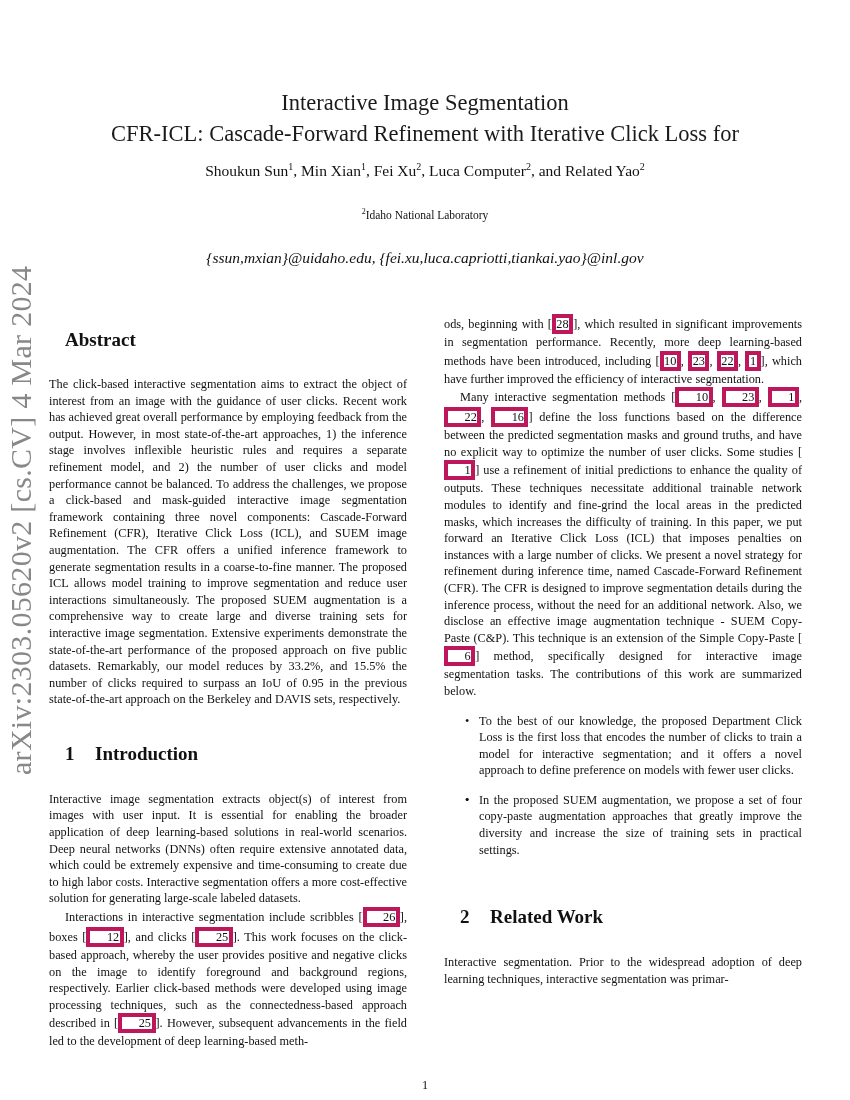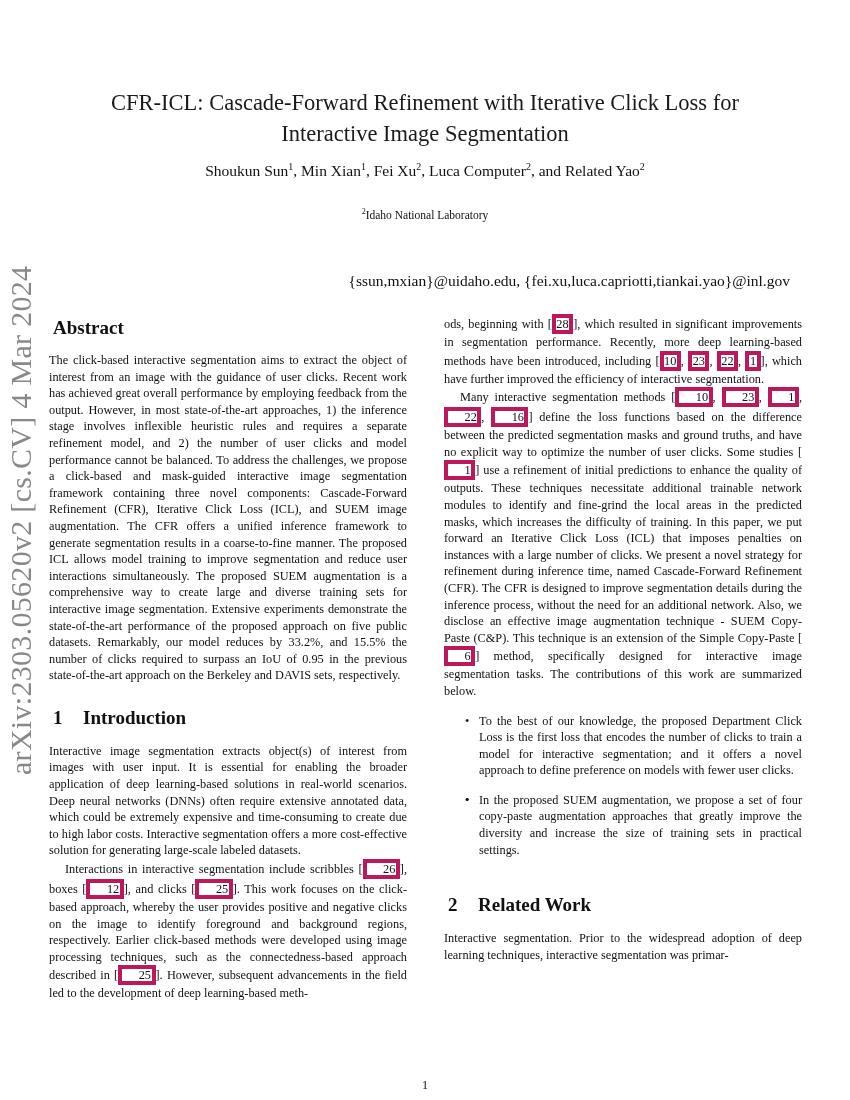--- a/index.html
+++ b/index.html
@@ -6,45 +6,45 @@
   body { width: 850px; height: 1100px; position: relative; overflow: hidden;
          font-family: "Liberation Serif", "DejaVu Serif", serif; color: #111; }
   .title { position: absolute; top: 87px; left: 60px; width: 730px; text-align: center;
            font-size: 22.5px; line-height: 31px; color: #1a1a1a; }
   .authors { position: absolute; top: 161px; left: 60px; width: 730px; text-align: center;
              font-size: 15.5px; }
   .authors sup { font-size: 10px; }
   .affils { position: absolute; top: 204px; left: 60px; width: 730px; text-align: center;
             font-size: 11.5px; line-height: 16px; }
   .affils sup { font-size: 8px; }
-  .emails { position: absolute; top: 272px; left: 60px; width: 730px; text-align: right;
-            font-size: 15.5px; }
+  .emails { position: absolute; top: 249px; left: 60px; width: 730px; text-align: center;
+            font-size: 15.5px; font-style: italic; }
   .arxiv { position: absolute; left: 4px; top: 775px; transform-origin: left top;
            transform: rotate(-90deg); font-size: 30px; color: #888; white-space: nowrap;
            letter-spacing: 0.3px; width: 485px; }
   .col { position: absolute; width: 358px; font-size: 12.3px; line-height: 16.6px; text-align: justify; }
   .col-left { left: 49px; top: 312px; }
   .col-right { left: 444px; top: 314px; }
-  h2.sec { font-size: 19px; font-weight: bold; margin: 4px; line-height: 24px; }
+  h2.sec { font-size: 19px; font-weight: bold; margin: 16px; line-height: 24px; }
   h2.sec .num { display: inline-block; width: 30px; }
   p { margin: 0; }
   p.indent { text-indent: 16px; }
   .cite { display: inline-block; border: 4px solid #be185d; line-height: 12px; padding: 0 0.5px; }
   ul.contrib { margin: 0; padding: 0; list-style: none; }
   ul.contrib li { position: relative; padding-left: 35px; margin-left: 0; }
   ul.contrib li .bullet { position: absolute; left: 21px; top: 0; }
   .page-num { position: absolute; top: 1078px; left: 0; width: 850px; text-align: center; font-size: 12.3px; }
   .runin { font-weight: normal; }
 </style>
 </head>
 <body>
 
 <div class="title">
+  <div>Interactive Image Segmentation</div>
   <div>CFR-ICL: Cascade-Forward Refinement with Iterative Click Loss for</div>
-  <div>Interactive Image Segmentation</div>
 </div>
 
 <div class="authors">
   <span><span>Shoukun Sun</span><sup>1</sup><span>, </span></span><span><span>Min Xian</span><sup>1</sup><span>, </span></span><span><span>Fei Xu</span><sup>2</sup><span>, </span></span><span><span>Luca Computer</span><sup>2</sup><span>, and </span></span><span><span>Related Yao</span><sup>2</sup></span>
 </div>
 
 <div class="affils">
   <div><sup>2</sup><span>Idaho National Laboratory</span></div>
 </div>
 

